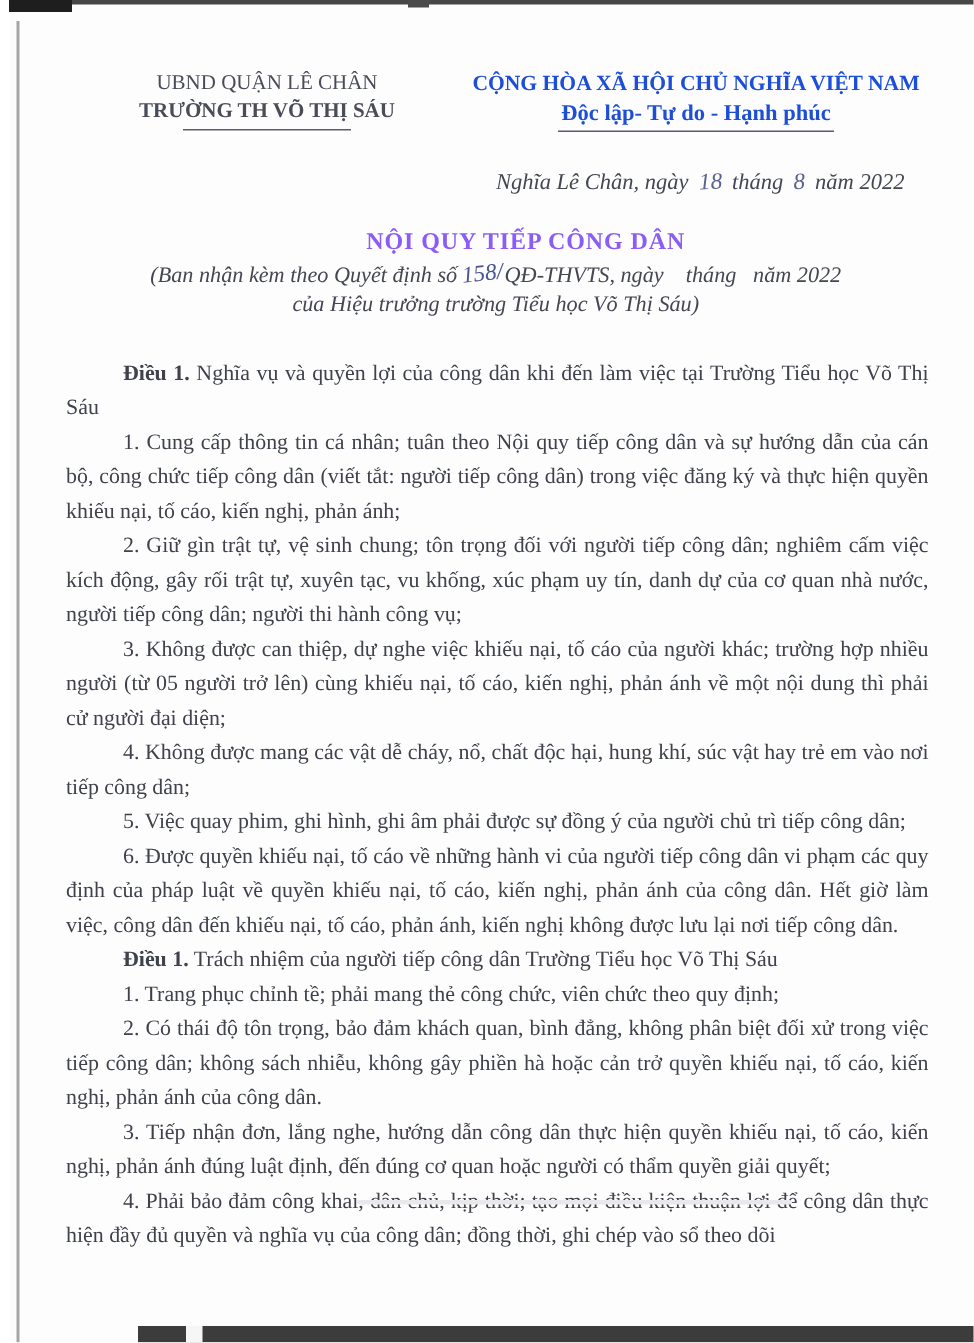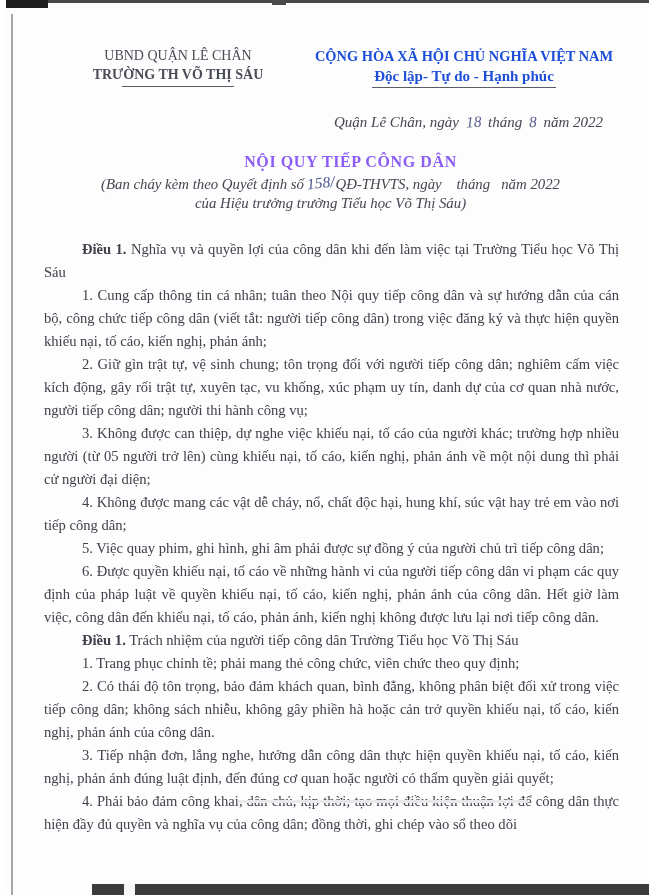--- a/index.html
+++ b/index.html
@@ -69,32 +69,32 @@
       <div class="rule rule-left"></div>
     </div>
     <div class="h-right">
       <div class="b nat">CỘNG HÒA XÃ HỘI CHỦ NGHĨA VIỆT NAM</div>
       <div class="b motto">Độc lập- Tự do - Hạnh phúc</div>
       <div class="rule rule-right"></div>
     </div>
   </div>
 
   <div class="dateline">
-    <span>Quận Lê Chân, ngày</span>
+    <span>Nghĩa Lê Chân, ngày</span>
     <span class="hand">18</span>
     <span>tháng</span>
     <span class="hand">8</span>
     <span>năm 2022</span>
   </div>
 
   <div class="title b">NỘI QUY TIẾP CÔNG DÂN</div>
 
   <div class="subtitle">
     <div>
-      <span>(Ban cháy kèm theo Quyết định số</span><span class="hand hand-num">158/</span><span>QĐ-THVTS, ngày&nbsp;&nbsp;&nbsp;&nbsp;tháng&nbsp;&nbsp;&nbsp;năm 2022</span>
+      <span>(Ban nhận kèm theo Quyết định số</span><span class="hand hand-num">158/</span><span>QĐ-THVTS, ngày&nbsp;&nbsp;&nbsp;&nbsp;tháng&nbsp;&nbsp;&nbsp;năm 2022</span>
     </div>
     <div>của Hiệu trưởng trường Tiểu học Võ Thị Sáu)</div>
   </div>
 
   <div class="body">
     <p class="clause"><span class="b">Điều 1.</span><span> Nghĩa vụ và quyền lợi của công dân khi đến làm việc tại Trường Tiểu học Võ Thị Sáu</span></p>
     <p class="clause">1. Cung cấp thông tin cá nhân; tuân theo Nội quy tiếp công dân và sự hướng dẫn của cán bộ, công chức tiếp công dân (viết tắt: người tiếp công dân) trong việc đăng ký và thực hiện quyền khiếu nại, tố cáo, kiến nghị, phản ánh;</p>
     <p class="clause">2. Giữ gìn trật tự, vệ sinh chung; tôn trọng đối với người tiếp công dân; nghiêm cấm việc kích động, gây rối trật tự, xuyên tạc, vu khống, xúc phạm uy tín, danh dự của cơ quan nhà nước, người tiếp công dân; người thi hành công vụ;</p>
     <p class="clause">3. Không được can thiệp, dự nghe việc khiếu nại, tố cáo của người khác; trường hợp nhiều người (từ 05 người trở lên) cùng khiếu nại, tố cáo, kiến nghị, phản ánh về một nội dung thì phải cử người đại diện;</p>
     <p class="clause">4. Không được mang các vật dễ cháy, nổ, chất độc hại, hung khí, súc vật hay trẻ em vào nơi tiếp công dân;</p>

